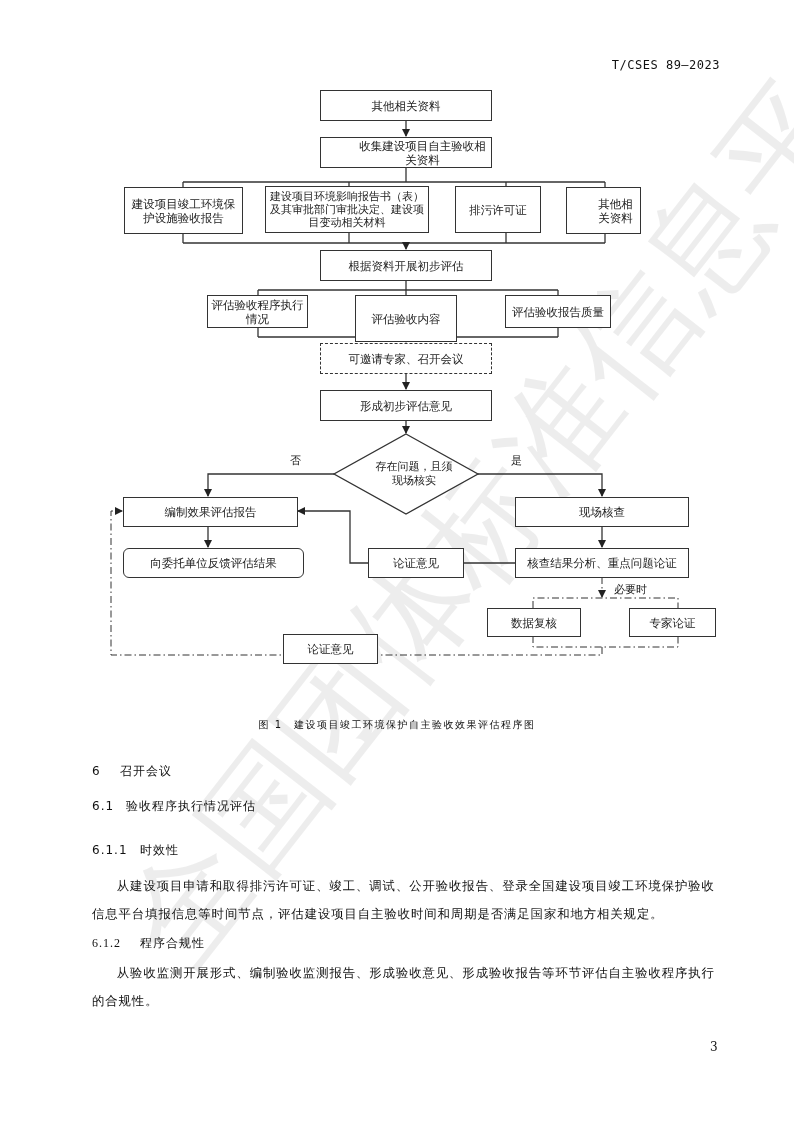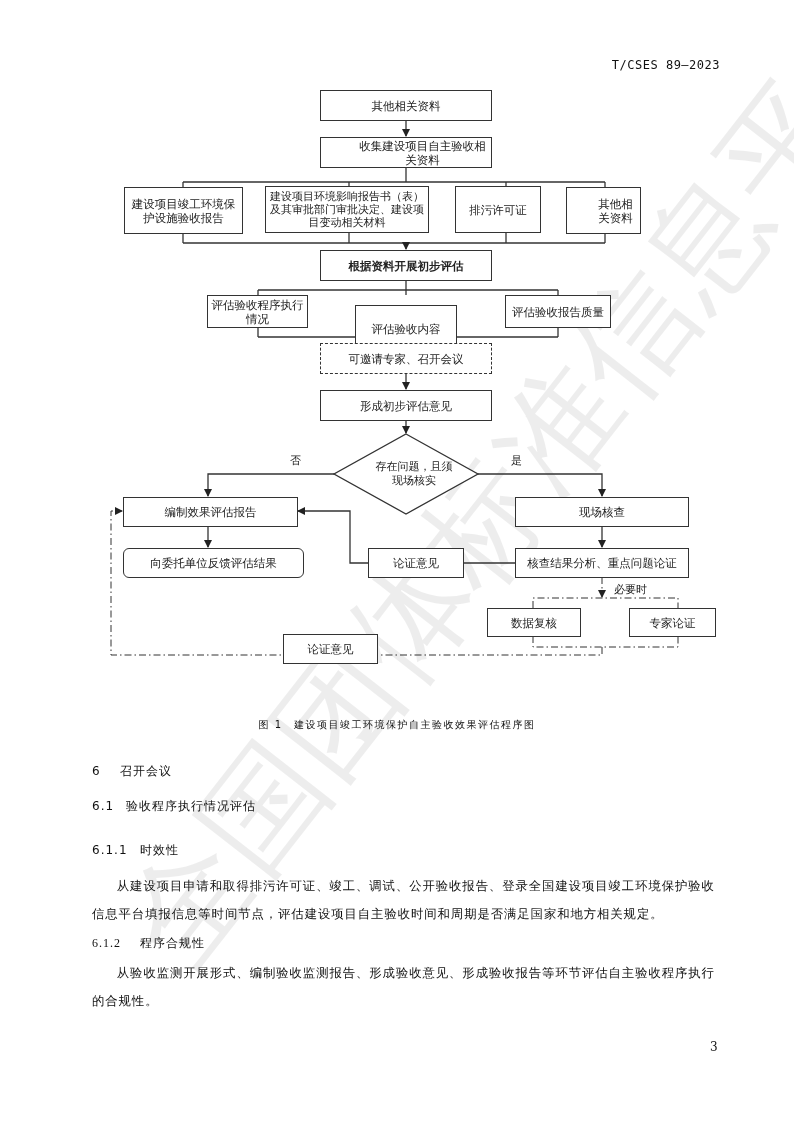--- a/index.html
+++ b/index.html
@@ -93,28 +93,28 @@
 <div class="box" style="left:265px;top:186px;width:164px;height:47px;font-size:11px;line-height:13px;">
     <span>建设项目环境影响报告书（表）及其审批部门审批决定、建设项目变动相关材料</span>
   </div>
 <div class="box" style="left:455px;top:186px;width:86px;height:47px;">
     <span>排污许可证</span>
   </div>
 <div class="box" style="left:566px;top:187px;width:75px;height:47px;padding-left:27px;">
     <span>其他相关资料</span>
   </div>
 
-<div class="box" style="left:320px;top:250px;width:172px;height:31px;font-weight:bold;">
+<div class="box" style="left:320px;top:250px;width:172px;height:31px;">
     <span>根据资料开展初步评估</span>
   </div>
 
 <div class="box" style="left:207px;top:295px;width:101px;height:33px;">
     <span>评估验收程序执行情况</span>
   </div>
-<div class="box" style="left:355px;top:295px;width:102px;height:47px;margin-top:10px;">
+<div class="box" style="left:355px;top:295px;width:102px;height:47px;">
     <span>评估验收内容</span>
   </div>
 <div class="box" style="left:505px;top:295px;width:106px;height:33px;">
     <span>评估验收报告质量</span>
   </div>
 
 <div class="box dashed" style="left:320px;top:343px;width:172px;height:31px;">
     <span>可邀请专家、召开会议</span>
   </div>
 <div class="box" style="left:320px;top:390px;width:172px;height:31px;">

